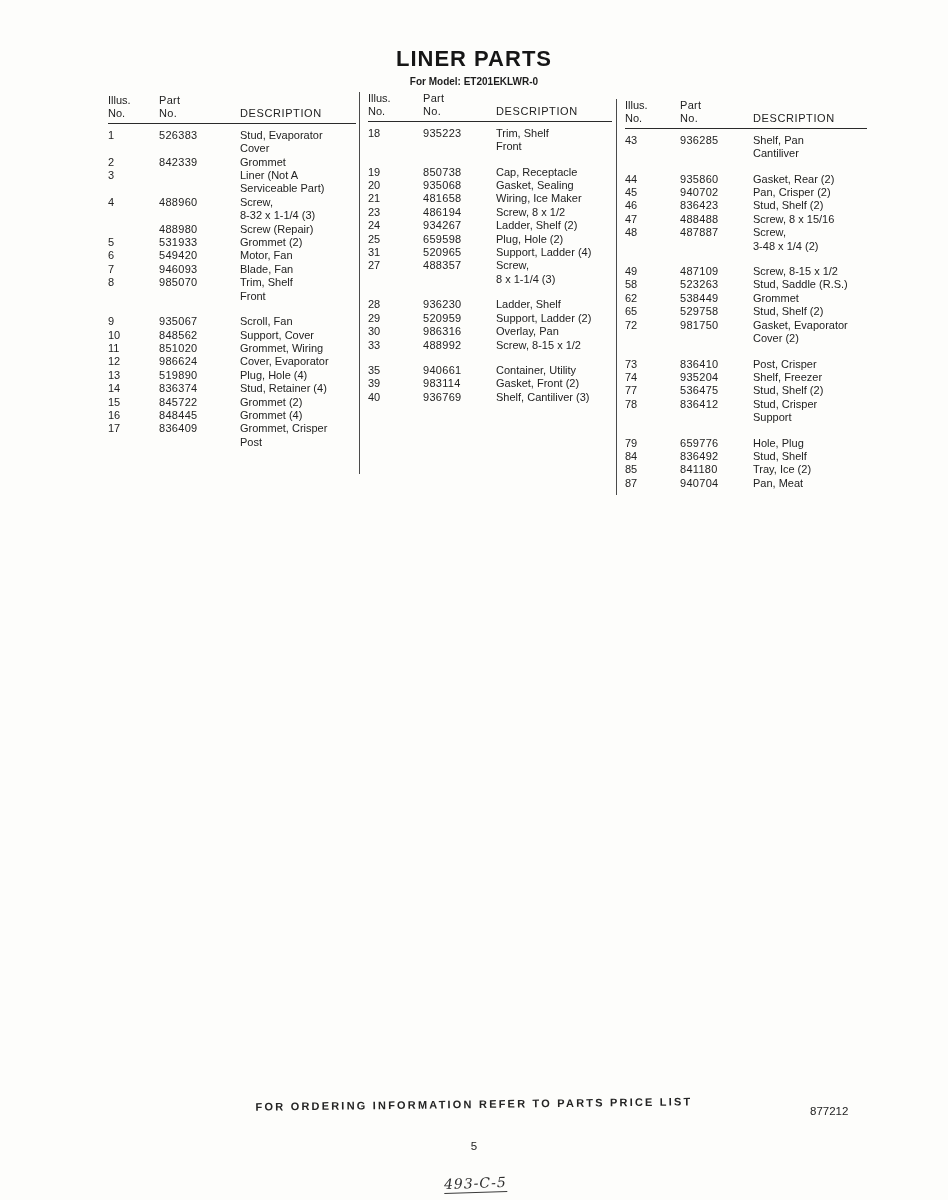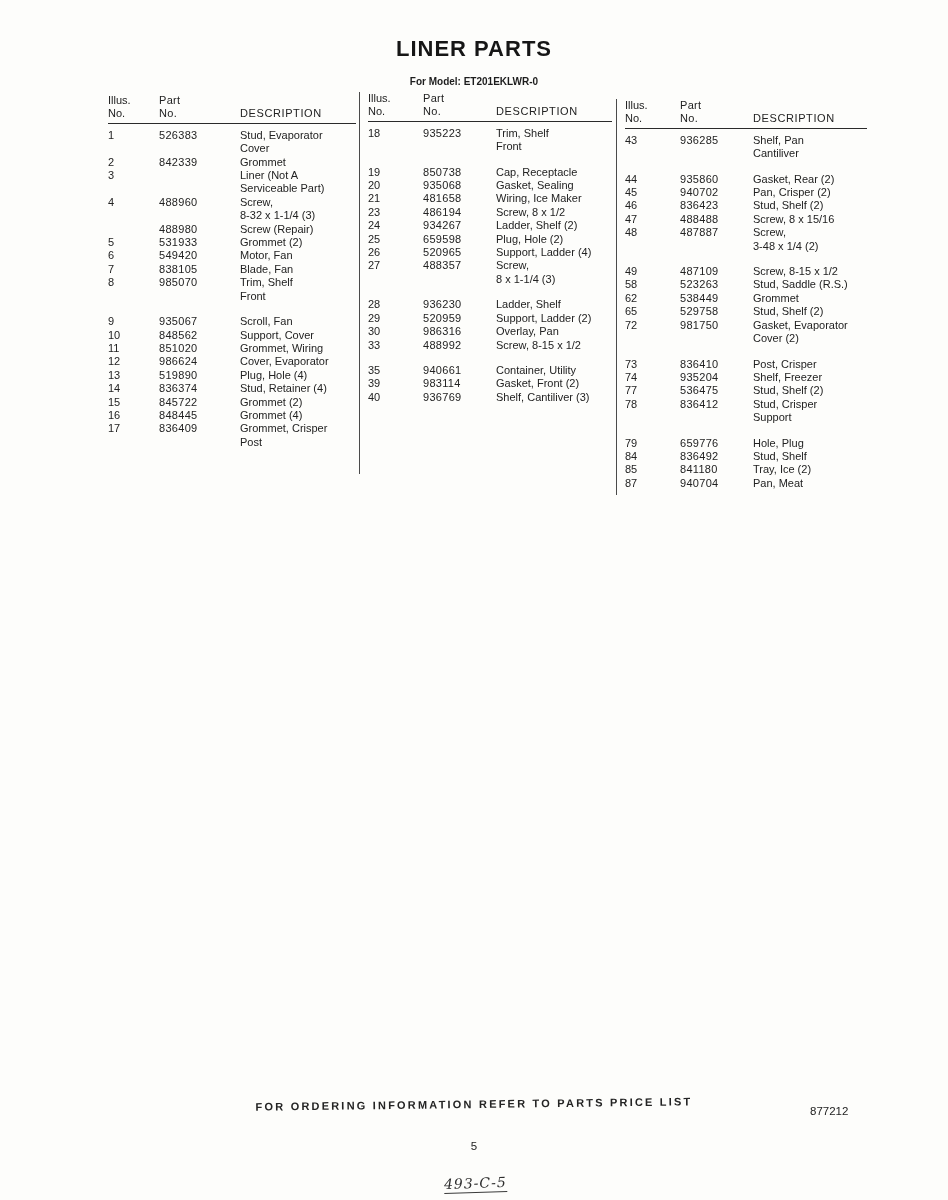--- a/index.html
+++ b/index.html
@@ -7,21 +7,21 @@
   body {
     background:#ffffff;
     font-family:"Liberation Sans", sans-serif;
     color:#1b1b1b;
     position:relative;
     overflow:hidden;
   }
   .page { position:absolute; inset:0; background:#fdfdfb; }
 
   .title {
-    position:absolute; top:36px; left:0; width:948px;
+    position:absolute; top:46px; left:0; width:948px;
     text-align:center; font-size:22px; font-weight:bold; letter-spacing:1px;
     color:#161616;
   }
   .subtitle {
     position:absolute; top:76px; left:0; width:948px;
     text-align:center; font-size:10px; font-weight:bold; color:#1d1d1d;
   }
 
   .col { position:absolute; font-size:11px; line-height:13.4px; color:#222; }
   .col1 { left:108px; top:94px;  width:248px; }
@@ -121,21 +121,21 @@
           <span class="c-part">531933</span>
           <span class="c-desc">Grommet (2)</span>
         </div>
         <div class="trow">
           <span class="c-no">6</span>
           <span class="c-part">549420</span>
           <span class="c-desc">Motor, Fan</span>
         </div>
         <div class="trow">
           <span class="c-no">7</span>
-          <span class="c-part">838105</span>
+          <span class="c-part">946093</span>
           <span class="c-desc">Blade, Fan</span>
         </div>
         <div class="trow">
           <span class="c-no">8</span>
           <span class="c-part">985070</span>
           <span class="c-desc">Trim, Shelf
 Front</span>
         </div>
       </div>
       <div class="group">
@@ -234,21 +234,21 @@
           <span class="c-no">24</span>
           <span class="c-part">934267</span>
           <span class="c-desc">Ladder, Shelf (2)</span>
         </div>
         <div class="trow">
           <span class="c-no">25</span>
           <span class="c-part">659598</span>
           <span class="c-desc">Plug, Hole (2)</span>
         </div>
         <div class="trow">
-          <span class="c-no">26</span>
+          <span class="c-no">31</span>
           <span class="c-part">520965</span>
           <span class="c-desc">Support, Ladder (4)</span>
         </div>
         <div class="trow">
           <span class="c-no">27</span>
           <span class="c-part">488357</span>
           <span class="c-desc">Screw,
 8 x 1-1/4 (3)</span>
         </div>
       </div>

